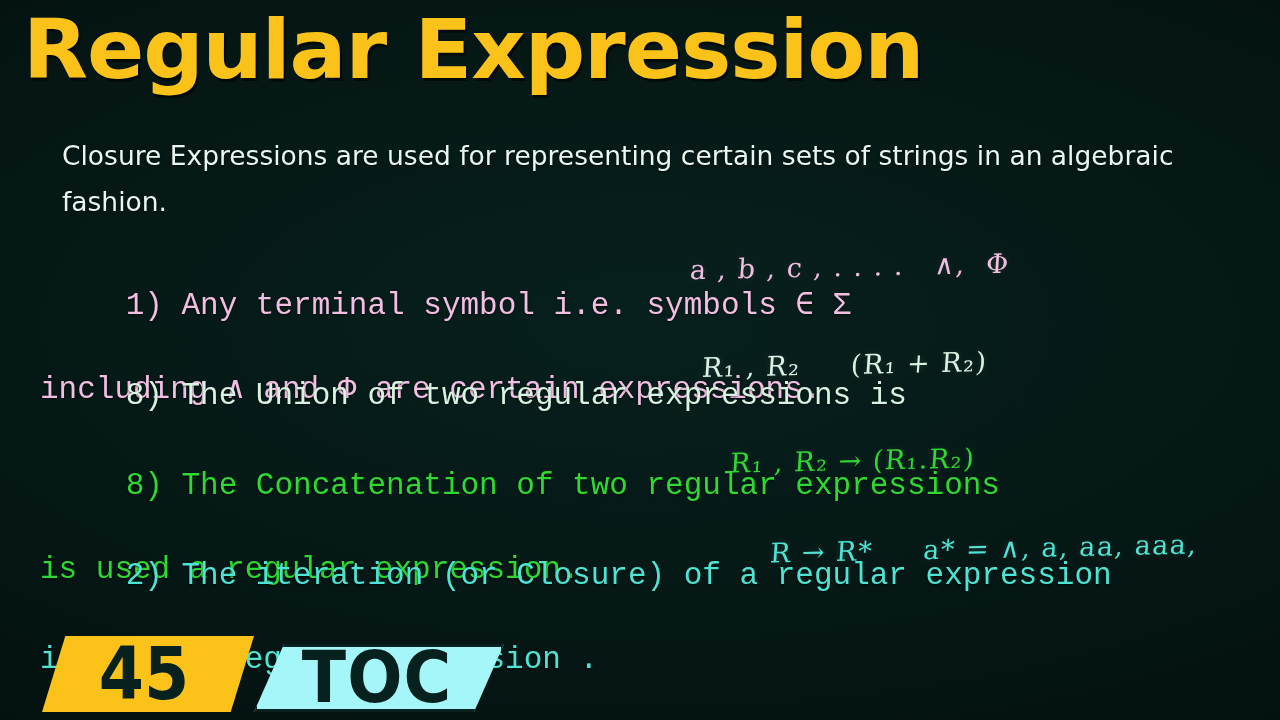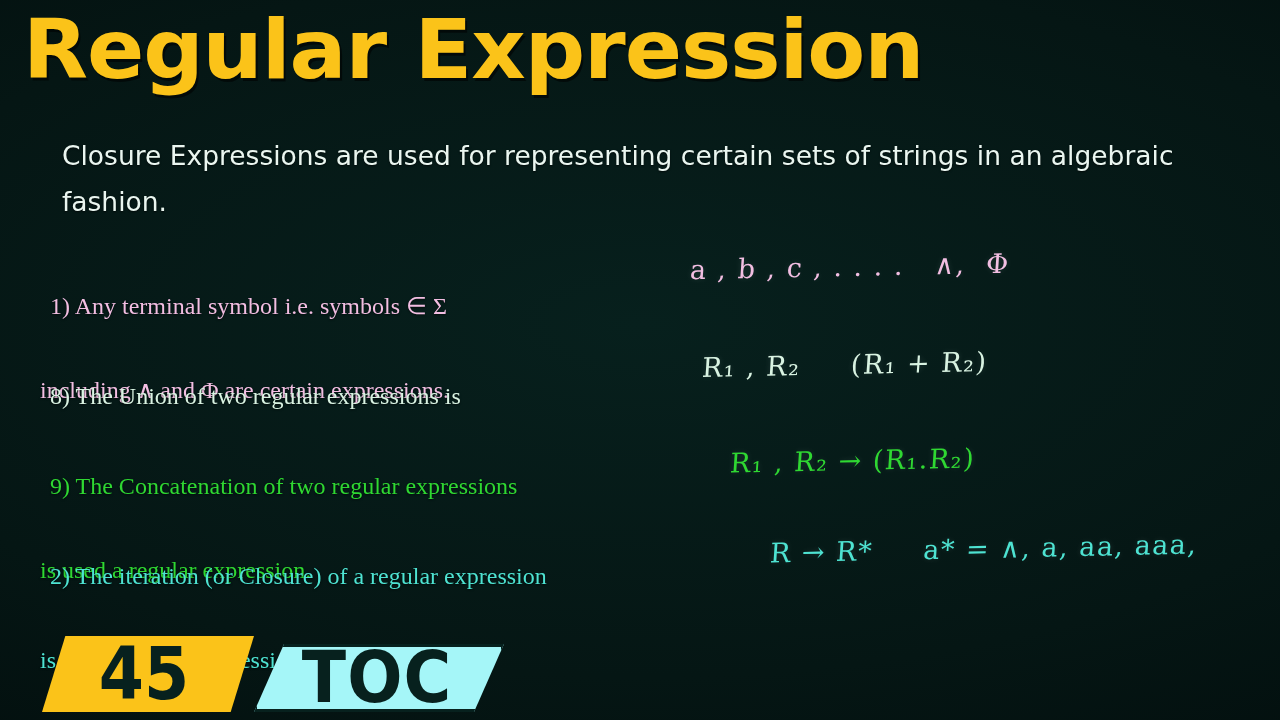--- a/index.html
+++ b/index.html
@@ -64,22 +64,22 @@
   .rule {
     position: absolute;
     left: 14px;
     width: 1256px;
     height: 90px;
   }
   .rule-text {
     position: absolute;
     left: 0;
     top: 0;
-    font-family: Liberation Serif, serif;
-    font-size: 24px;
+    font-family: Liberation Mono, monospace;
+    font-size: 31px;
     line-height: 42px;
     white-space: pre;
     text-shadow: 0 1px 2px rgba(0,0,0,0.55);
   }
   .rule-text .ln2 {
     display: block;
     padding-left: 26px;
   }
   .rule-note {
     position: absolute;
@@ -174,21 +174,21 @@
 
   <div class="rule" id="rule-2">
     <div class="rule-text">
       <span>8) The Union of two regular expressions is</span>
     </div>
     <div class="rule-note">R₁ , R₂     (R₁ + R₂)</div>
   </div>
 
   <div class="rule" id="rule-3">
     <div class="rule-text">
-      <span>9) The Concatenation of two regular expressions</span>
+      <span>8) The Concatenation of two regular expressions</span>
       <span class="ln2">is used a regular expression.</span>
     </div>
     <div class="rule-note">R₁ , R₂ → (R₁.R₂)</div>
   </div>
 
   <div class="rule" id="rule-4">
     <div class="rule-text">
       <span>2) The iteration (or Closure) of a regular expression</span>
       <span class="ln2">is also a regular expression .</span>
     </div>

